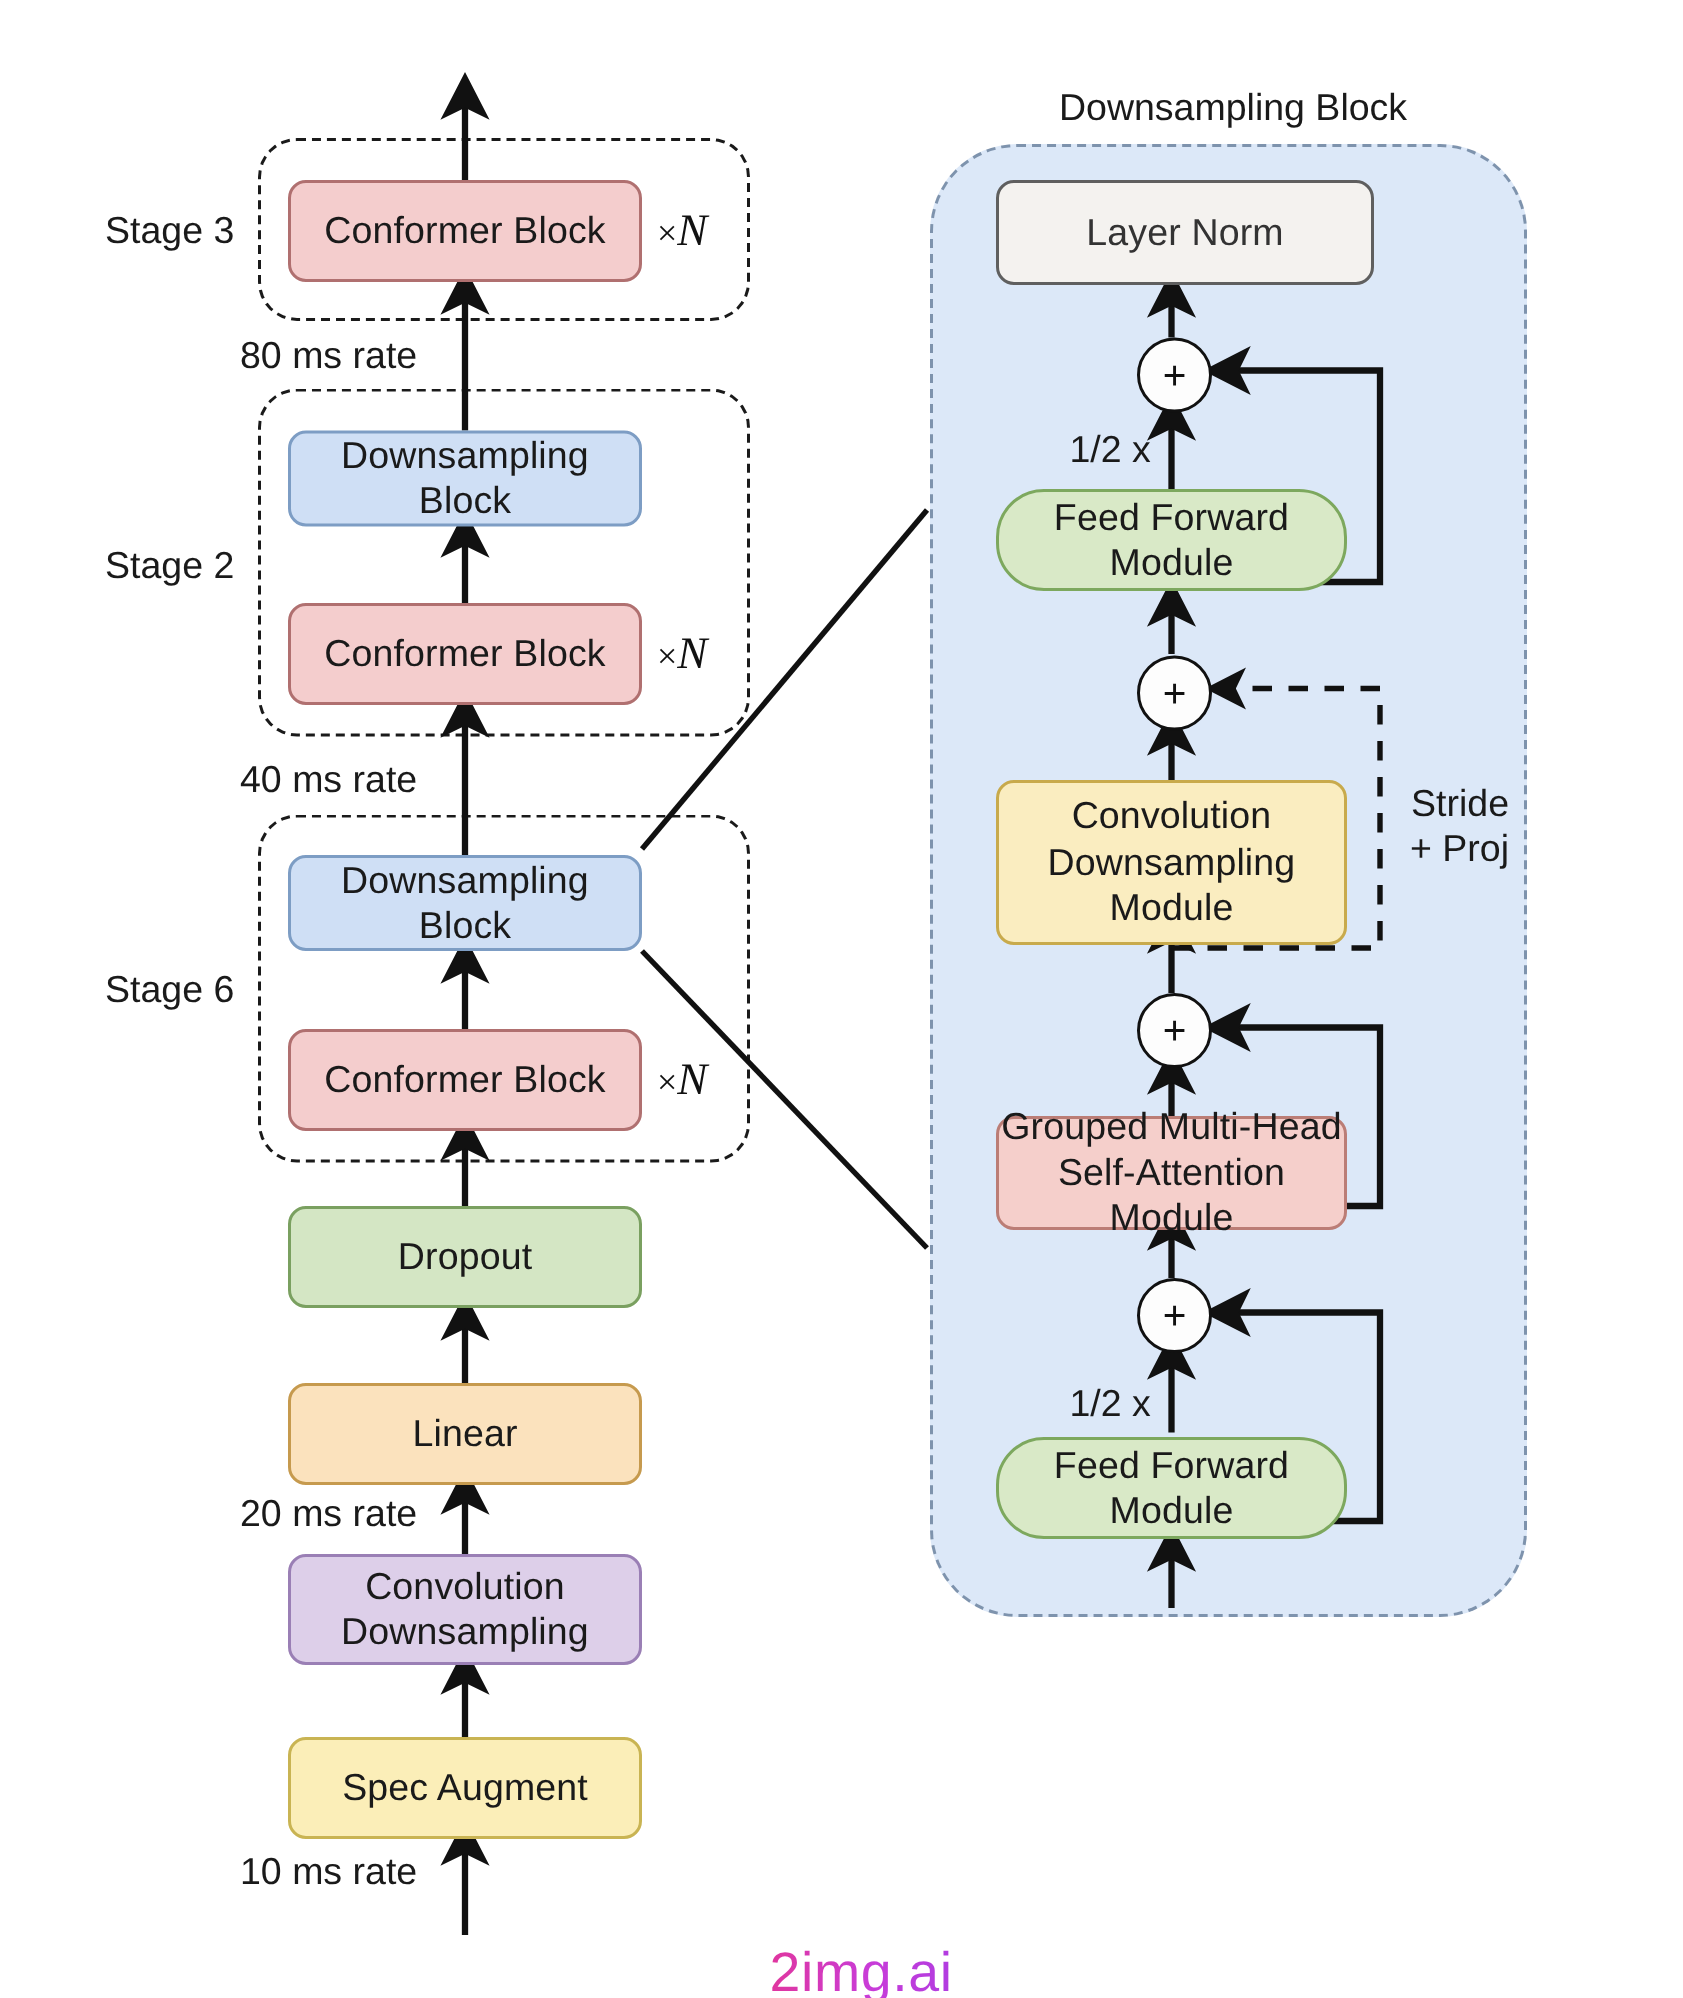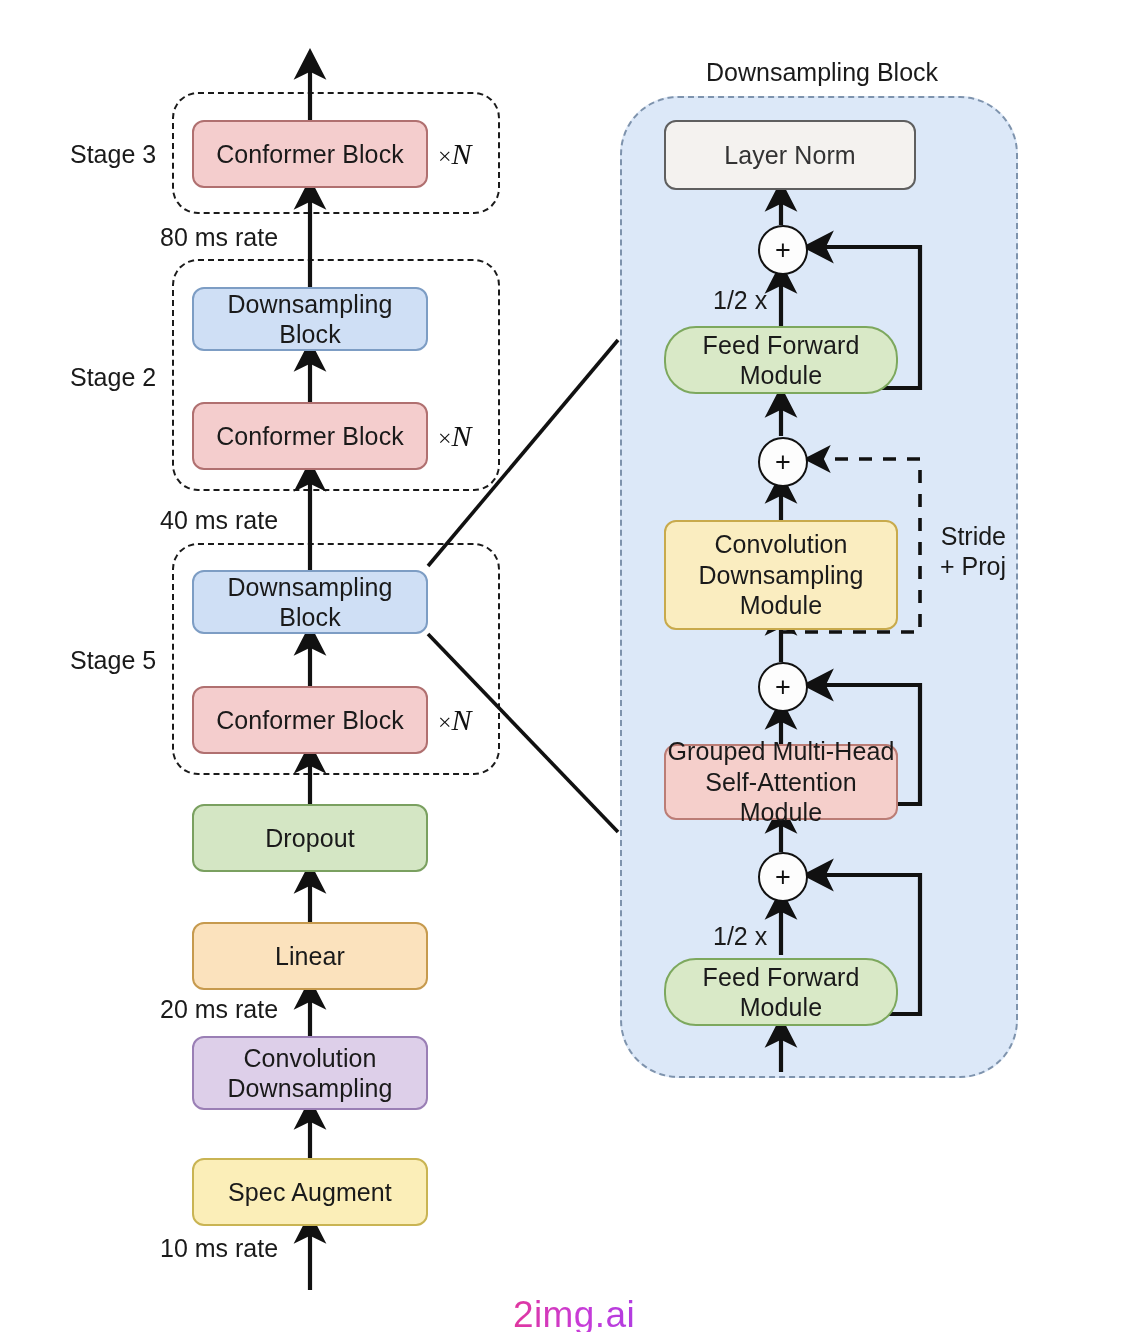--- a/index.html
+++ b/index.html
@@ -230,21 +230,21 @@
 
   <div class="node n-linear" style="left:192px; top:922px; width:236px; height:68px;">Linear</div>
 
   <div class="node n-conv" style="left:192px; top:1036px; width:236px; height:74px;">Convolution
 Downsampling</div>
 
   <div class="node n-spec" style="left:192px; top:1158px; width:236px; height:68px;">Spec Augment</div>
 
   <div class="lbl" style="left:70px; top:139px;">Stage 3</div>
   <div class="lbl" style="left:70px; top:362px;">Stage 2</div>
-  <div class="lbl" style="left:70px; top:645px;">Stage 5</div>
+  <div class="lbl" style="left:70px; top:645px;">Stage 6</div>
 
   <div class="lbl" style="left:160px; top:222px;">80 ms rate</div>
   <div class="lbl" style="left:160px; top:505px;">40 ms rate</div>
   <div class="lbl" style="left:160px; top:970px;margin-top:24px;">20 ms rate</div>
   <div class="lbl" style="left:160px; top:1233px;">10 ms rate</div>
 
   <div class="lbl-xn" style="left:438px; top:137px;">
     <span class="times">×</span><span>N</span>
   </div>
   <div class="lbl-xn" style="left:438px; top:419px;">

